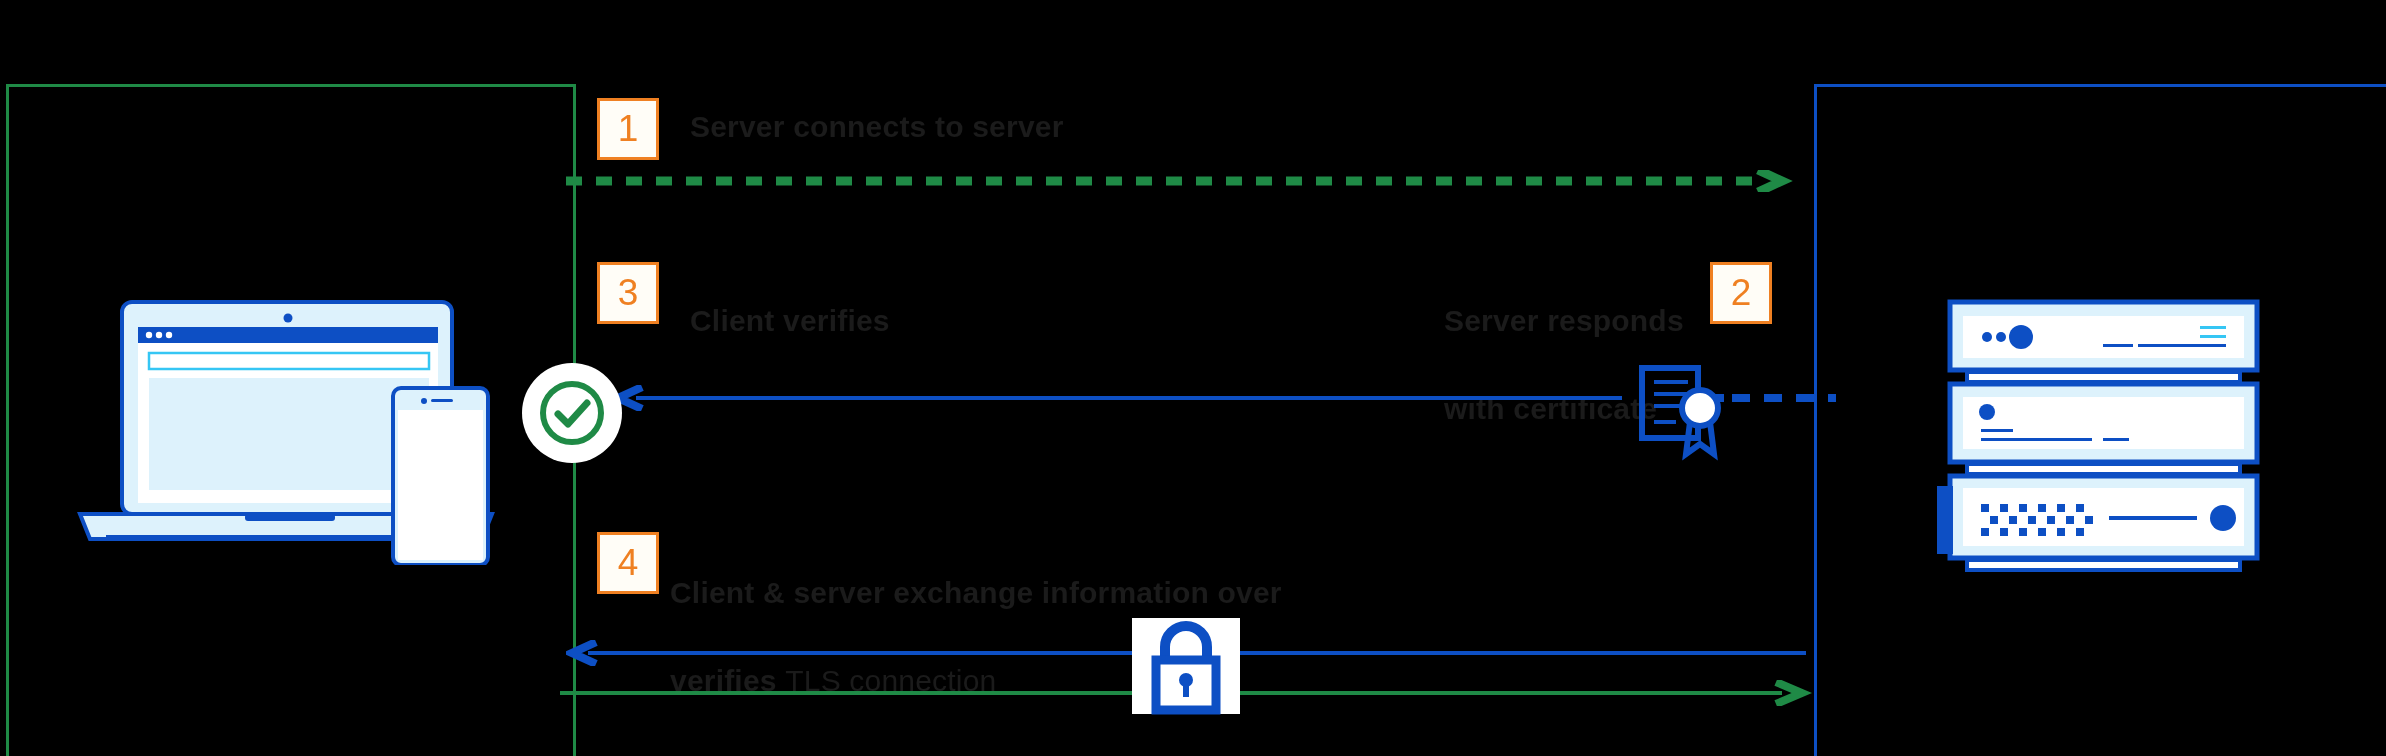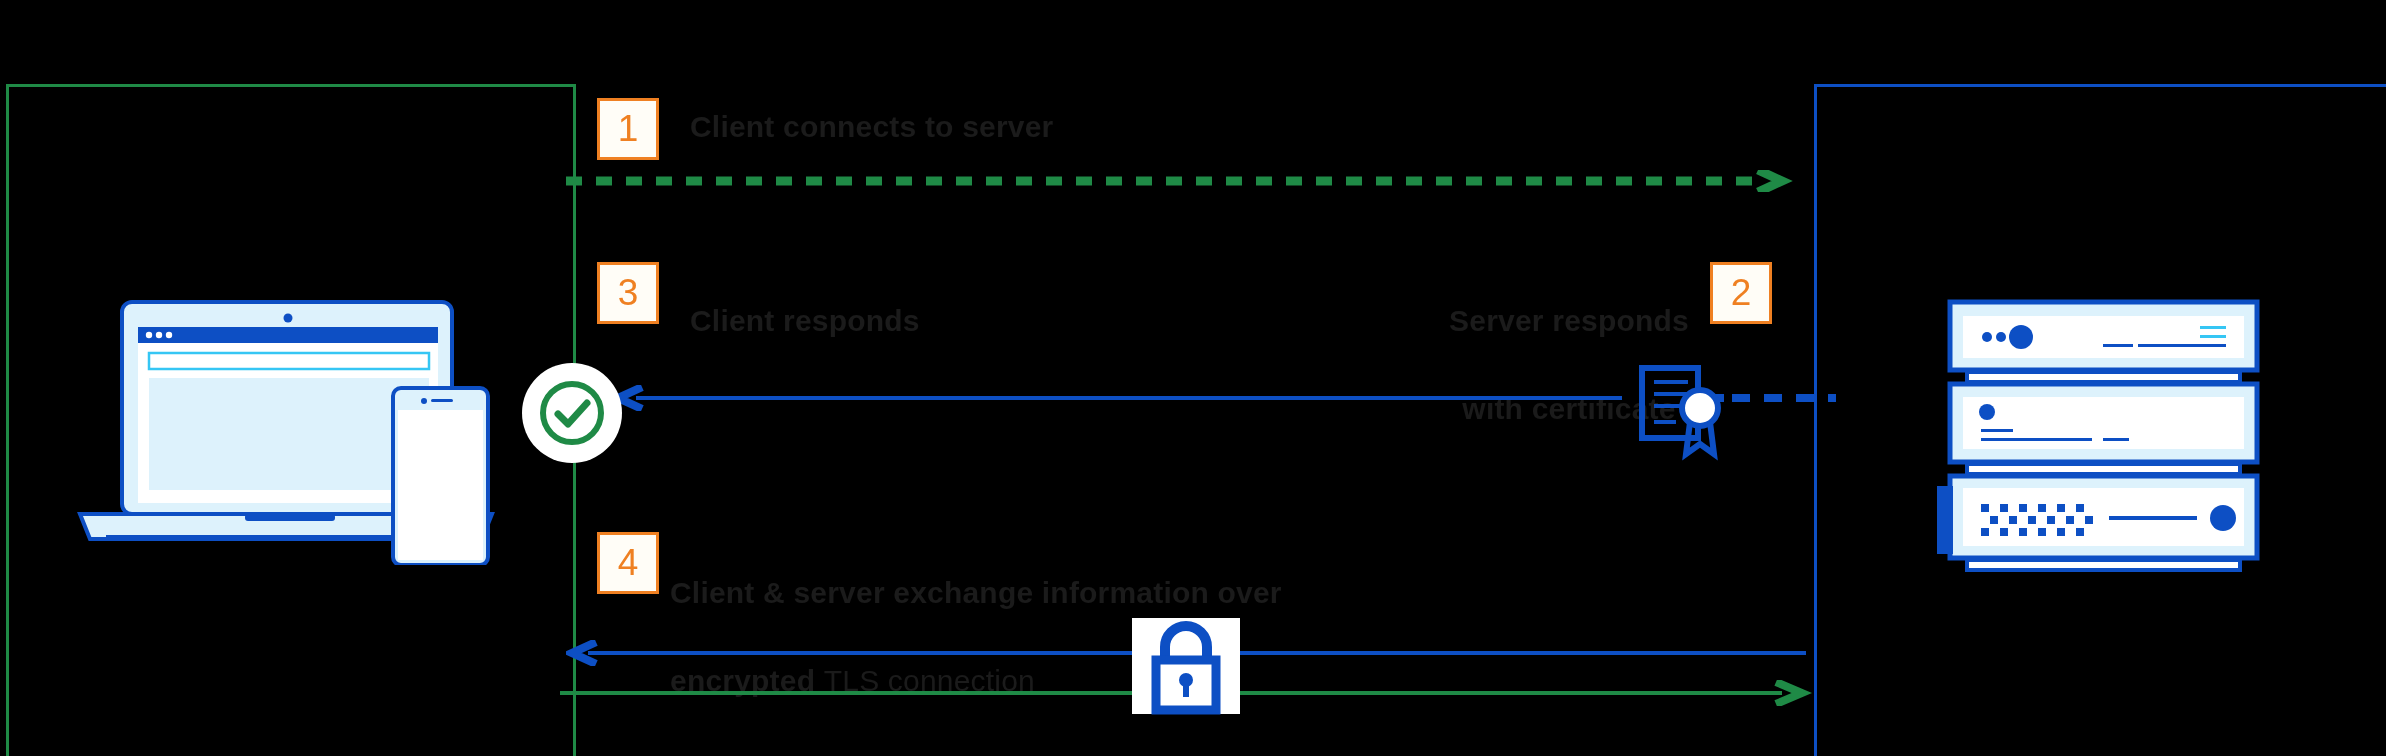--- a/index.html
+++ b/index.html
@@ -27,21 +27,21 @@
   #badge-1{left:597px;top:98px;}
   #badge-2{left:1710px;top:262px;}
   #badge-3{left:597px;top:262px;}
   #badge-4{left:597px;top:532px;}
 
   
   .label{position:absolute;color:#1b1b1b;font-size:30px;font-weight:700;
       line-height:44px;letter-spacing:.2px;white-space:pre-line;}
   .label .reg{font-weight:400;}
   #label-1{left:690px;top:105px;}
-  #label-2{left:1444px;top:255px;text-align:center;width:250px;}
+  #label-2{left:1444px;top:255px;text-align:left;width:250px;}
   #label-3{left:690px;top:255px;}
   #label-4{left:670px;top:527px;}
 
   
   .wire{position:absolute;}
   #wire-1{left:566px;top:170px;width:1230px;height:22px;}
   #wire-3{left:612px;top:385px;width:1120px;height:26px;}
   #wire-4a{left:566px;top:640px;width:1240px;height:26px;}
   #wire-4b{left:560px;top:680px;width:1252px;height:26px;}
 
@@ -134,38 +134,38 @@
           <rect x="191" y="238" width="8" height="8"></rect>
       </g>
       <rect x="224" y="226" width="88" height="4" fill="#0d4fc4"></rect>
       <circle cx="338" cy="228" r="13" fill="#0d4fc4"></circle>
 
       <rect x="82" y="270" width="273" height="10" fill="#ffffff" stroke="#0d4fc4" stroke-width="4"></rect>
     </svg>
   </div>
 
   <div class="badge" id="badge-1">1</div>
-  <div class="label" id="label-1">Client connects to server</div>
+  <div class="label" id="label-1">Server connects to server</div>
 
   <div class="wire" id="wire-1">
     <svg viewBox="0 0 1230 22" width="1230" height="22">
       <line x1="0" y1="11" x2="1192" y2="11" stroke="#1f8a46" stroke-width="9" stroke-dasharray="16 14" stroke-linecap="butt"></line>
       <path d="M1192 0 L1216 11 L1192 22" fill="none" stroke="#1f8a46" stroke-width="9" stroke-linejoin="miter" stroke-linecap="butt"></path>
     </svg>
   </div>
 
   <div class="badge" id="badge-2">2</div>
   <div class="label" id="label-2">
     <span>Server responds</span><br>
     <span>with certificate</span>
   </div>
 
   <div class="badge" id="badge-3">3</div>
   <div class="label" id="label-3">
-    <span>Client responds</span><br>
+    <span>Client verifies</span><br>
   </div>
 
   <div class="wire" id="wire-3">
     <svg viewBox="0 0 1120 26" width="1120" height="26">
 
       <line x1="24" y1="13" x2="1010" y2="13" stroke="#0d4fc4" stroke-width="4"></line>
       <path d="M30 2 L6 13 L30 24" fill="none" stroke="#0d4fc4" stroke-width="8" stroke-linejoin="miter" stroke-linecap="butt"></path>
 
       <line x1="1096" y1="13" x2="1118" y2="13" stroke="#0d4fc4" stroke-width="8" stroke-dasharray="16 14"></line>
     </svg>
@@ -193,21 +193,21 @@
       <rect x="26" y="46" width="28" height="4" fill="#0d4fc4"></rect>
       <rect x="26" y="62" width="22" height="4" fill="#0d4fc4"></rect>
       <circle cx="72" cy="50" r="18" fill="#ffffff" stroke="#0d4fc4" stroke-width="6"></circle>
       <path d="M62 64 L58 96 L72 86 L86 96 L82 64" fill="none" stroke="#0d4fc4" stroke-width="6"></path>
     </svg>
   </div>
 
   <div class="badge" id="badge-4">4</div>
   <div class="label" id="label-4">
     <span>Client &amp; server exchange information over</span><br>
-    <span>encrypted </span><span class="reg">TLS connection</span>
+    <span>verifies </span><span class="reg">TLS connection</span>
   </div>
 
   <div class="wire" id="wire-4a">
     <svg viewBox="0 0 1240 26" width="1240" height="26">
       <line x1="22" y1="13" x2="1240" y2="13" stroke="#0d4fc4" stroke-width="4"></line>
       <path d="M30 2 L6 13 L30 24" fill="none" stroke="#0d4fc4" stroke-width="8" stroke-linejoin="miter" stroke-linecap="butt"></path>
     </svg>
   </div>
 
   <div class="wire" id="wire-4b">

